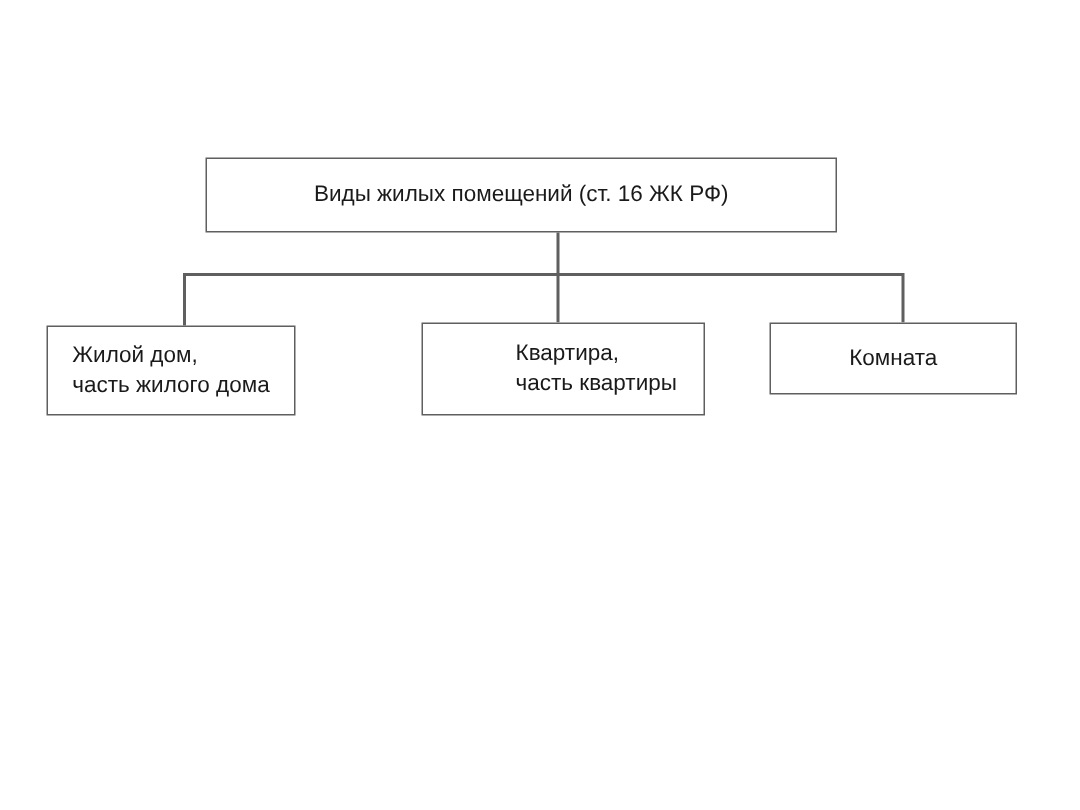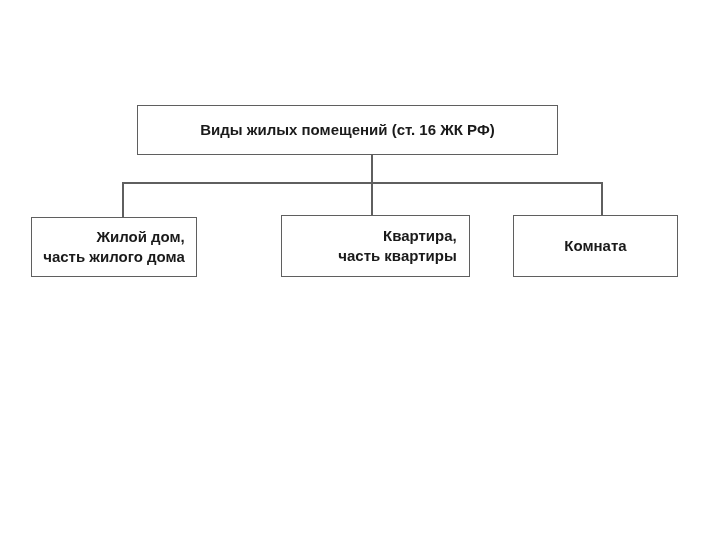--- a/index.html
+++ b/index.html
@@ -18,34 +18,33 @@
     overflow: hidden;
   }
   .node {
     position: absolute;
     box-sizing: border-box;
     border: 1.5px solid var(--line, #5f5f5f);
     background: #ffffff;
     display: flex;
     align-items: center;
     justify-content: center;
-    text-align: right;
-    font-weight: bold;
+    text-align: left;
   }
   .node .label {
     color: var(--text, #1a1a1a);
     font-size: 15px;
     line-height: 20px;
     white-space: pre-line;
     padding: 0 6px;
   }
   .node-root   { left: 137px; top: 105px; width: 421px; height: 50px; }
   .node-house  { left: 31px;  top: 217px; width: 166px; height: 60px; }
   .node-flat   { left: 281px; top: 215px; width: 189px; height: 62px; padding-left: 44px; }
-  .node-room   { left: 513px; top: 215px; width: 165px; height: 62px; }
+  .node-room   { left: 513px; top: 215px; width: 165px; height: 48px; }
 
   .connector {
     position: absolute;
     background: var(--line, #5f5f5f);
   }
   .conn-trunk      { left: 371px; top: 155px; width: 1.5px; height: 27px; }
   .conn-hbar       { left: 122px; top: 182px; width: 480px; height: 1.5px; }
   .conn-drop-left  { left: 122px; top: 182px; width: 1.5px; height: 36px; }
   .conn-drop-mid   { left: 371px; top: 182px; width: 1.5px; height: 33px; }
   .conn-drop-right { left: 601px; top: 182px; width: 1.5px; height: 33px; }

